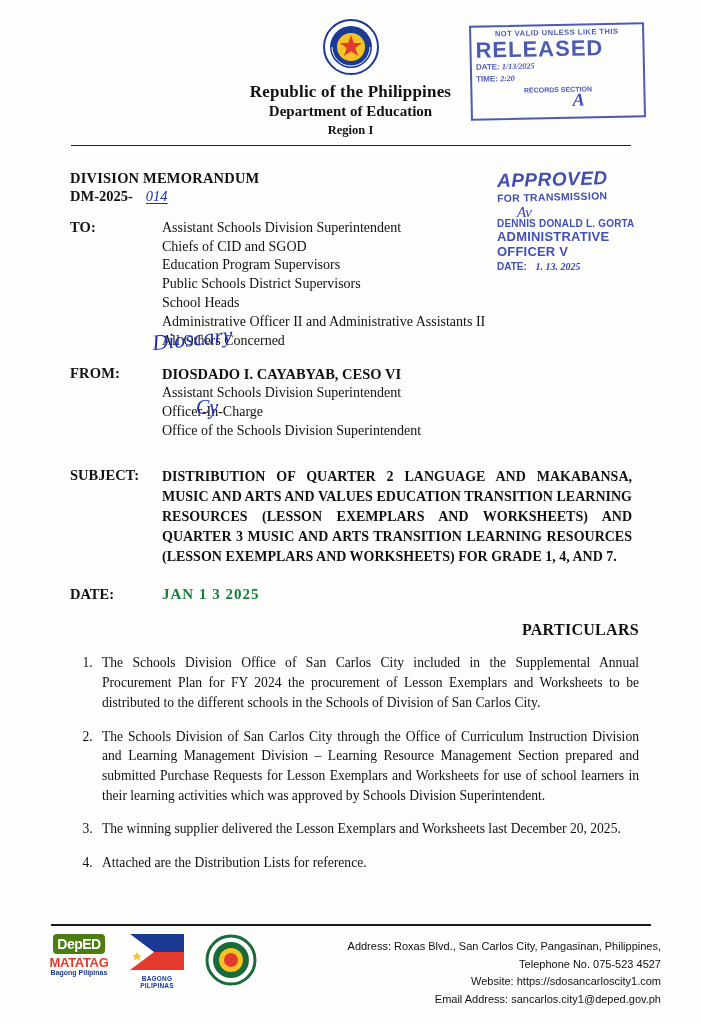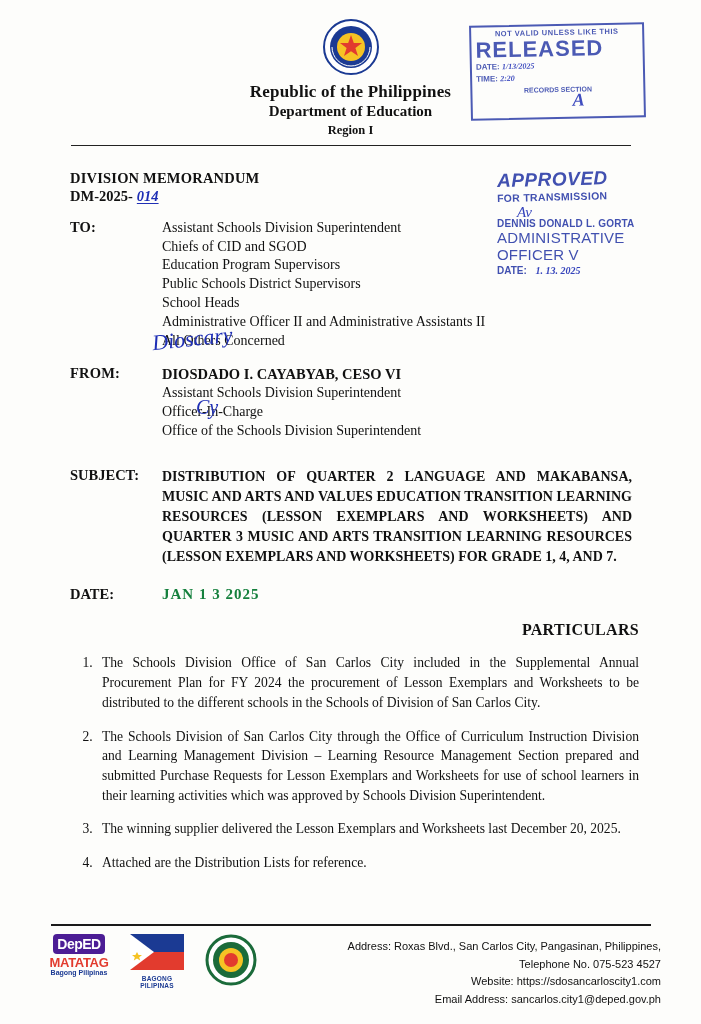--- a/index.html
+++ b/index.html
@@ -133,22 +133,22 @@
     letter-spacing: .3px;
     transform: rotate(-1.5deg);
   }
   .stamp-approved .ap-name {
     font-size: 10px;
     font-weight: 700;
     margin-top: 16px;
     letter-spacing: .2px;
   }
   .stamp-approved .ap-role {
-    font-size: 15px;
-    font-weight: 400;
+    font-size: 13px;
+    font-weight: 700;
     letter-spacing: .2px;
   }
   .stamp-approved .ap-date {
     font-size: 10px;
     font-weight: 700;
     margin-top: 2px;
   }
   .ap-sig {
     position: absolute;
     left: 20px;
@@ -171,22 +171,22 @@
     letter-spacing: .2px;
   }
   .memo-num {
     font-size: 14.5px;
     font-weight: 700;
     margin-top: 1px;
   }
   .memo-num .num-ink {
     color: #1f2fb5;
     font-style: italic;
-    font-weight: 700;
-    margin-left: 4px;
+    font-weight: 400;
+    margin-left: 13px;
     text-decoration: underline;
     text-underline-offset: 2px;
     text-align: right;
   }
 
   .field {
     display: flex;
     margin-top: 14px;
   }
   .field .lbl {
@@ -306,21 +306,21 @@
     display: flex;
     align-items: flex-start;
     gap: 14px;
   }
   .deped-logo {
     width: 66px;
     text-align: center;
     line-height: 1;
   }
   .deped-badge {
-    background: #4c1d95;
+    background: #4d7c0f;
     color: #fff;
     font-family: "Liberation Sans", sans-serif;
     font-weight: 700;
     font-size: 14px;
     border-radius: 4px;
     padding: 3px 4px;
     display: inline-block;
     letter-spacing: -.5px;
   }
   .matatag {

